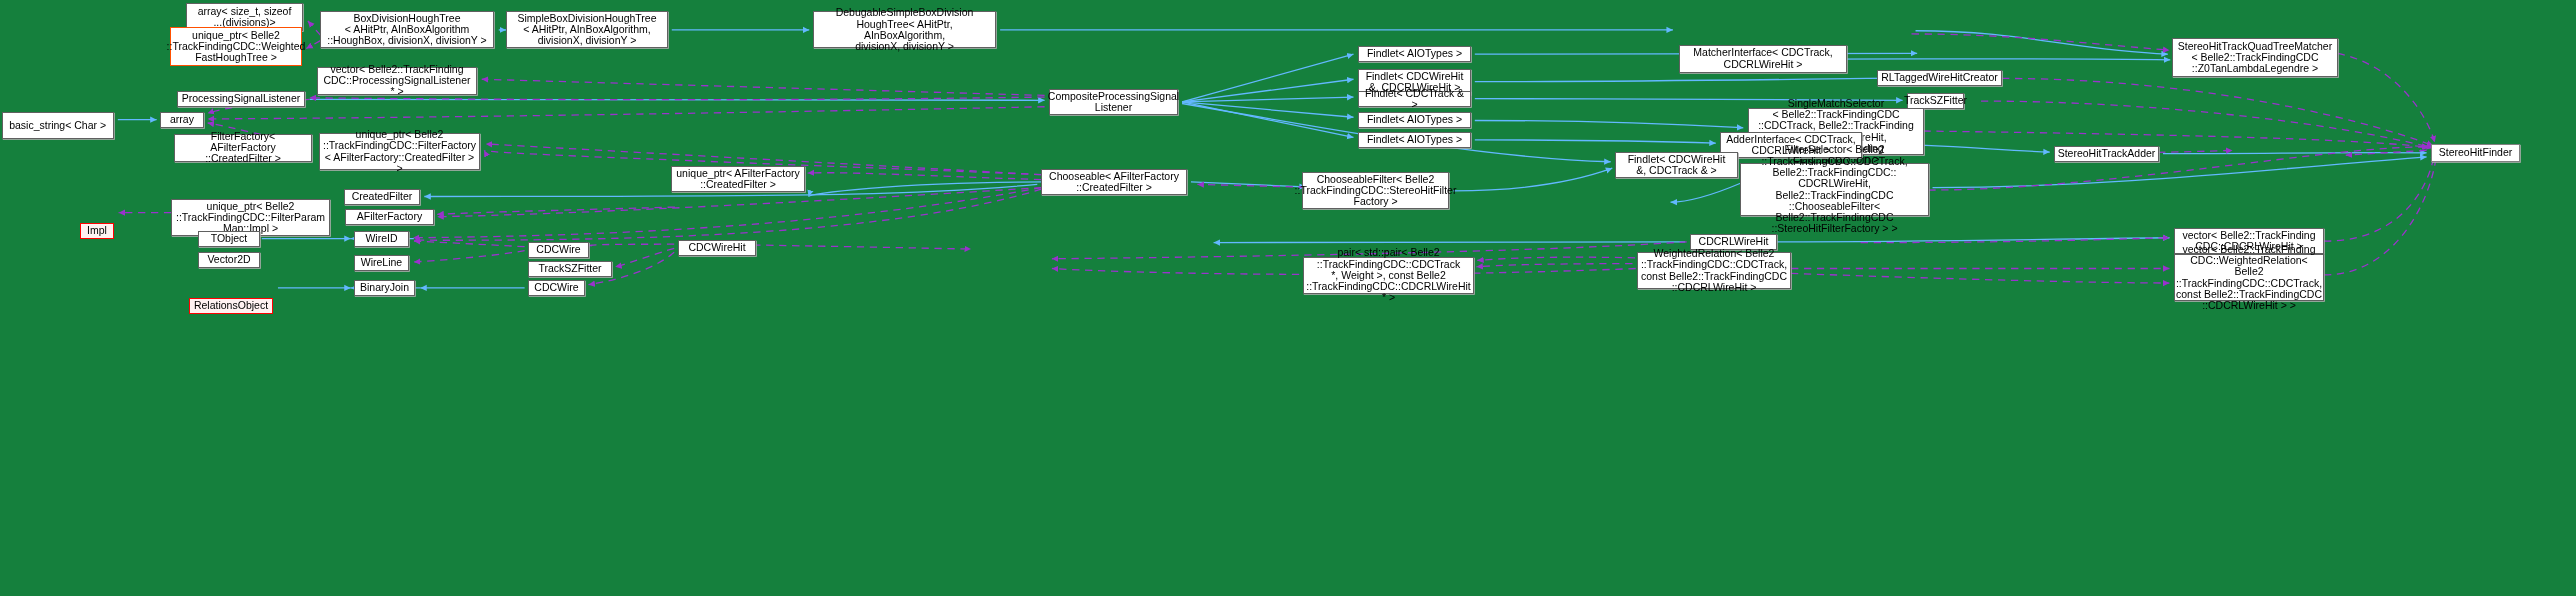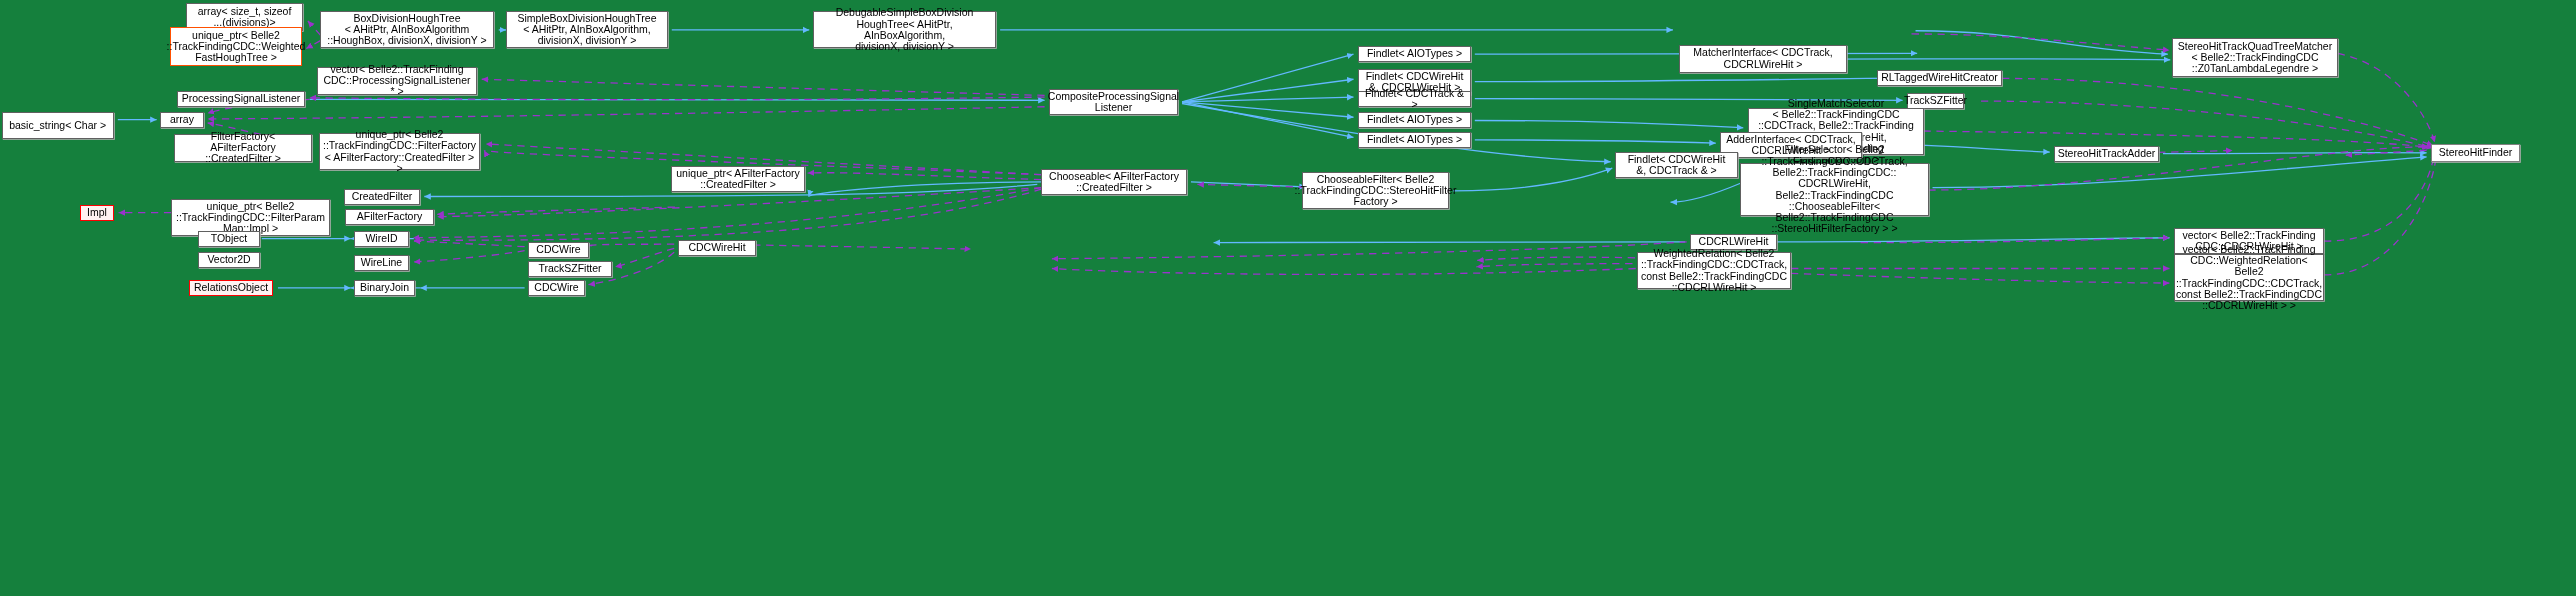--- a/index.html
+++ b/index.html
@@ -4,21 +4,21 @@
 <style>
   html,body{margin:0;padding:0;background:#ffffff;}
   #canvas{position:relative;width:2576px;height:596px;background:#15803d;
           font-family:Liberation Sans, sans-serif;overflow:hidden;}
   svg.edges{position:absolute;left:0;top:0;width:2576px;height:596px;pointer-events:none;}
   .node{position:absolute;box-sizing:border-box;background:#ffffff;border:0.8px solid #808080;
         display:flex;align-items:center;justify-content:center;text-align:center;
         font-size:10.5px;line-height:11.3px;color:#000000;padding:1.6px 3.2px;white-space:pre-line;
         box-shadow:0.8px 0.8px 0 #b0b0b0;}
   .node.orange{border:1.6px solid #ff5000;box-shadow:none;}
-  .node.red{border:1.6px solid #ff0000;background:#fff2f2;box-shadow:none;}
+  .node.red{border:1.6px solid #ff0000;background:#fff2f2;box-shadow:none;margin-top:18px;}
   .node.focus{border:0.8px solid #808080;background:#ffffff;box-shadow:0.8px 0.8px 0 #b0b0b0;}
   .node.gray{border:0.8px solid #606060;background:#ffffff;}
 </style>
 </head>
 <body>
 
 <div id="canvas">
 
   <svg class="edges" viewBox="0 0 3184 737">
     <defs>
@@ -193,18 +193,22 @@
   <div class="node gray" style="left:2174px;top:254px;width:150px;height:47px">vector&lt; Belle2::TrackFinding
 CDC::WeightedRelation&lt; Belle2
 ::TrackFindingCDC::CDCTrack,
 const Belle2::TrackFindingCDC
 ::CDCRLWireHit &gt; &gt;</div>
   <div class="node gray" style="left:1637px;top:252px;width:154px;height:37px">WeightedRelation&lt; Belle2
 ::TrackFindingCDC::CDCTrack,
 const Belle2::TrackFindingCDC
 ::CDCRLWireHit &gt;</div>
   <div class="node gray" style="left:528px;top:261px;width:84px;height:16px">TrackSZFitter</div>
+  <div class="node gray" style="left:1303px;top:257px;width:171px;height:37px">pair&lt; std::pair&lt; Belle2
+::TrackFindingCDC::CDCTrack
+*, Weight &gt;, const Belle2
+::TrackFindingCDC::CDCRLWireHit * &gt;</div>
   <div class="node red" style="left:189px;top:280px;width:84px;height:16px">RelationsObject</div>
   <div class="node gray" style="left:354px;top:280px;width:61px;height:16px">BinaryJoin</div>
   <div class="node gray" style="left:528px;top:280px;width:57px;height:16px">CDCWire</div>
 
 </div>
 
 
 </body></html>

